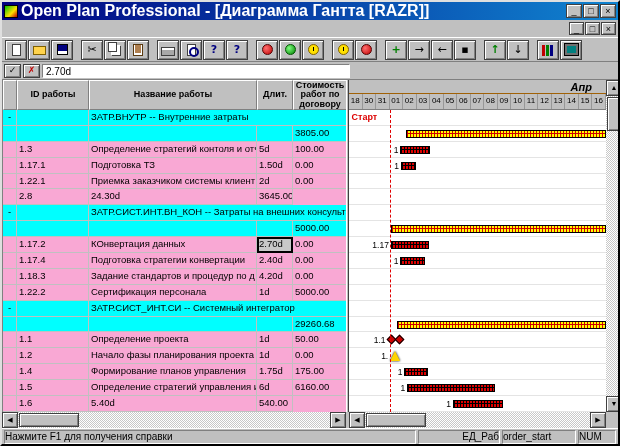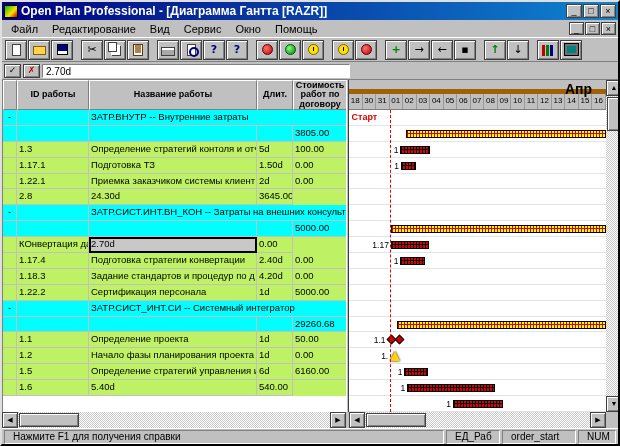--- a/index.html
+++ b/index.html
@@ -3,21 +3,21 @@
 <meta charset="utf-8">
 <style>
   html,body{margin:0;padding:0;background:#808080;}
   *{box-sizing:border-box;}
   .window{width:620px;height:446px;background:#c0c0c0;border:2px solid;border-color:#dfdfdf #000 #000 #dfdfdf;
     display:flex;flex-direction:column;font-family:"Liberation Sans",sans-serif;color:#000;overflow:hidden;}
 
   
   .titlebar{height:18px;background:linear-gradient(90deg,#000080,#1084d0);display:flex;align-items:center;padding:0 2px;flex:0 0 18px;}
   .app-icon{width:14px;height:13px;background:linear-gradient(135deg,#00c000,#ffe000 60%,#c00000);border:1px solid #000;margin-right:3px;}
-  .title-text{color:#fff;font-size:12px;font-weight:bold;flex:1;white-space:nowrap;overflow:hidden;}
+  .title-text{color:#fff;font-size:16px;font-weight:bold;flex:1;white-space:nowrap;overflow:hidden;}
   .winbtn{width:16px;height:14px;background:#c0c0c0;border:1px solid #404040;box-shadow:inset 1px 1px 0 #fff,inset -1px -1px 0 #808080;
     font-size:9px;line-height:12px;text-align:center;margin-left:1px;padding:0;font-family:"Liberation Sans",sans-serif;}
 
   
   .menubar{height:18px;display:flex;align-items:center;padding:0 2px;flex:0 0 18px;border-bottom:1px solid #fff;}
   .menu-item{font-size:11px;padding:1px 7px;cursor:default;}
   .menu-spacer{flex:1;}
   .mdi-btn{width:15px;height:13px;}
 
   
@@ -60,31 +60,31 @@
   .sb-btn{width:16px;height:16px;background:#c0c0c0;border:1px solid #404040;box-shadow:inset 1px 1px 0 #fff,inset -1px -1px 0 #808080;
     font-size:7px;line-height:14px;text-align:center;padding:0;color:#000;}
   .sb-thumb-v{width:14px;height:34px;margin:1px;background:#c0c0c0;border:1px solid #404040;box-shadow:inset 1px 1px 0 #fff,inset -1px -1px 0 #808080;}
   .sb-fill{flex:1;}
 
   
   .thead{display:grid;grid-template-columns:14px 72px 168px 36px 54px;height:30px;background:#c0c0c0;}
   .hcell{border:1px solid;border-color:#fff #808080 #808080 #fff;display:flex;align-items:center;justify-content:center;
     font-size:9px;font-weight:bold;text-align:center;line-height:1.05;overflow:hidden;padding:0 1px;}
   .tbody{height:302px;overflow:hidden;}
-  .trow{display:grid;grid-template-columns:14px 72px 168px 36px 54px;height:15.9px;background:#bef264;}
+  .trow{display:grid;grid-template-columns:14px 72px 168px 36px 54px;height:15.9px;background:#f9a8d4;}
   .trow.section,.trow.total{background:#00ffff;}
   .trow.section{grid-template-columns:14px 72px 258px;}
   .tcell{border-right:1px solid #c0c0c0;border-bottom:1px solid #c0c0c0;font-size:9.5px;line-height:14px;
     padding:0 2px;white-space:nowrap;overflow:hidden;}
   .c-exp{text-align:center;padding:0;}
   .editcell{outline:2px solid #000;outline-offset:-2px;background:#c8c8c8;}
 
   
   .gantt-header{height:30px;background:#c0c0c0;border-bottom:1px solid #808080;position:relative;}
-  .month-row{height:14px;border-bottom:5px solid #a16207;position:relative;font-size:14px;font-weight:bold;}
+  .month-row{height:14px;border-bottom:1px solid #a16207;position:relative;font-size:11px;font-weight:bold;font-style:italic;}
   .month-label{position:absolute;right:14px;top:1px;}
   .days-row{height:15px;display:flex;}
   .day-cell{width:13.52px;flex:0 0 13.52px;border-right:1px solid #989898;font-size:8px;text-align:center;line-height:14px;overflow:hidden;}
   .gantt-body{position:relative;height:302px;background:#fff;overflow:hidden;}
   .grow{height:15.9px;border-bottom:1px solid #e4e4e4;position:relative;}
   .bar{position:absolute;top:4px;height:8px;border:1px solid #000;}
   .bar.summary{background-color:#ffff00;background-image:repeating-linear-gradient(90deg,#cc0000 0 1px,transparent 1px 3px),linear-gradient(180deg,transparent 0 2px,#cc0000 2px 3px,transparent 3px);}
   .bar.critical{background-color:#dd0000;background-image:repeating-linear-gradient(90deg,#000 0 1px,transparent 1px 3px),linear-gradient(180deg,transparent 0 2px,#000 2px 3px,transparent 3px);}
   .bar-label{position:absolute;top:3px;width:34px;text-align:right;font-size:8.5px;line-height:10px;color:#000;}
   .diamond{position:absolute;top:4px;width:7px;height:7px;background:#cc0000;border:1px solid #000;transform:rotate(45deg);}
@@ -98,49 +98,41 @@
   .hscroll{display:flex;background:#dfdfdf;background-image:repeating-conic-gradient(#fff 0 25%,#c8c8c8 0 50%);background-size:2px 2px;}
   .hs-left{width:344px;flex:0 0 344px;}
   .hs-stub{width:3px;flex:0 0 3px;background:#c0c0c0;}
   .hs-right{width:257px;flex:0 0 257px;}
   .sb-thumb-h{width:60px;height:14px;margin:1px;background:#c0c0c0;border:1px solid #404040;box-shadow:inset 1px 1px 0 #fff,inset -1px -1px 0 #808080;}
   .hs-fill{flex:1;}
   .corner{width:16px;flex:0 0 16px;background:#c0c0c0;}
 
   
   .statusbar{flex:0 0 16px;display:flex;align-items:stretch;padding:1px 2px;gap:2px;border-top:1px solid #fff;}
-  .status-panel{border:1px solid;border-color:#808080 #fff #fff #808080;font-size:10px;line-height:12px;padding:0 8px;
+  .status-panel{border:1px solid;border-color:#808080 #fff #fff #808080;font-size:10px;line-height:12px;padding:0 0;
     white-space:nowrap;overflow:hidden;}
   .sp-hint{flex:1;}
-  .sp-a{width:54px;}
+  .sp-a{width:82px;text-align:right;}
   .sp-b{width:74px;}
   .sp-c{width:38px;}
 </style>
 </head>
 <body>
 
 <div class="window">
 
   <div class="titlebar">
     <span class="app-icon"></span>
     <span class="title-text">Open Plan Professional - [Диаграмма Гантта [RAZR]]</span>
     <button class="winbtn">_</button>
     <button class="winbtn">□</button>
     <button class="winbtn">×</button>
   </div>
 
   <div class="menubar">
-    <span style="display:flex;">
-        <span class="menu-item">Файл</span>
-        <span class="menu-item">Редактирование</span>
-        <span class="menu-item">Вид</span>
-        <span class="menu-item">Сервис</span>
-        <span class="menu-item">Окно</span>
-        <span class="menu-item">Помощь</span>
-      </span>
     <span class="menu-spacer"></span>
     <button class="winbtn mdi-btn">_</button>
     <button class="winbtn mdi-btn">□</button>
     <button class="winbtn mdi-btn">×</button>
   </div>
 
   <div class="toolbar">
       <button class="tb-btn">
         <span class="ic ic-doc"></span>
       </button>
@@ -282,20 +274,21 @@
           </div>
           <div class="trow total">
             <div class="tcell c-exp"></div>
             <div class="tcell c-id"></div>
             <div class="tcell c-name"></div>
             <div class="tcell c-dur"></div>
             <div class="tcell c-cost">5000.00</div>
           </div>
           <div class="trow task">
             <div class="tcell c-exp"></div>
+            <div class="tcell c-id">1.17.2</div>
             <div class="tcell c-name">КОнвертация данных</div>
             <div class="tcell c-dur editcell">2.70d</div>
             <div class="tcell c-cost">0.00</div>
           </div>
           <div class="trow task">
             <div class="tcell c-exp"></div>
             <div class="tcell c-id">1.17.4</div>
             <div class="tcell c-name">Подготовка стратегии конвертации</div>
             <div class="tcell c-dur">2.40d</div>
             <div class="tcell c-cost">0.00</div>
@@ -332,20 +325,27 @@
             <div class="tcell c-name">Определение проекта</div>
             <div class="tcell c-dur">1d</div>
             <div class="tcell c-cost">50.00</div>
           </div>
           <div class="trow task">
             <div class="tcell c-exp"></div>
             <div class="tcell c-id">1.2</div>
             <div class="tcell c-name">Начало фазы планирования проекта</div>
             <div class="tcell c-dur">1d</div>
             <div class="tcell c-cost">0.00</div>
+          </div>
+          <div class="trow task">
+            <div class="tcell c-exp"></div>
+            <div class="tcell c-id">1.4</div>
+            <div class="tcell c-name">Формирование планов управления</div>
+            <div class="tcell c-dur">1.75d</div>
+            <div class="tcell c-cost">175.00</div>
           </div>
           <div class="trow task">
             <div class="tcell c-exp"></div>
             <div class="tcell c-id">1.5</div>
             <div class="tcell c-name">Определение стратегий управления и</div>
             <div class="tcell c-dur">6d</div>
             <div class="tcell c-cost">6160.00</div>
           </div>
           <div class="trow task">
             <div class="tcell c-exp"></div>

